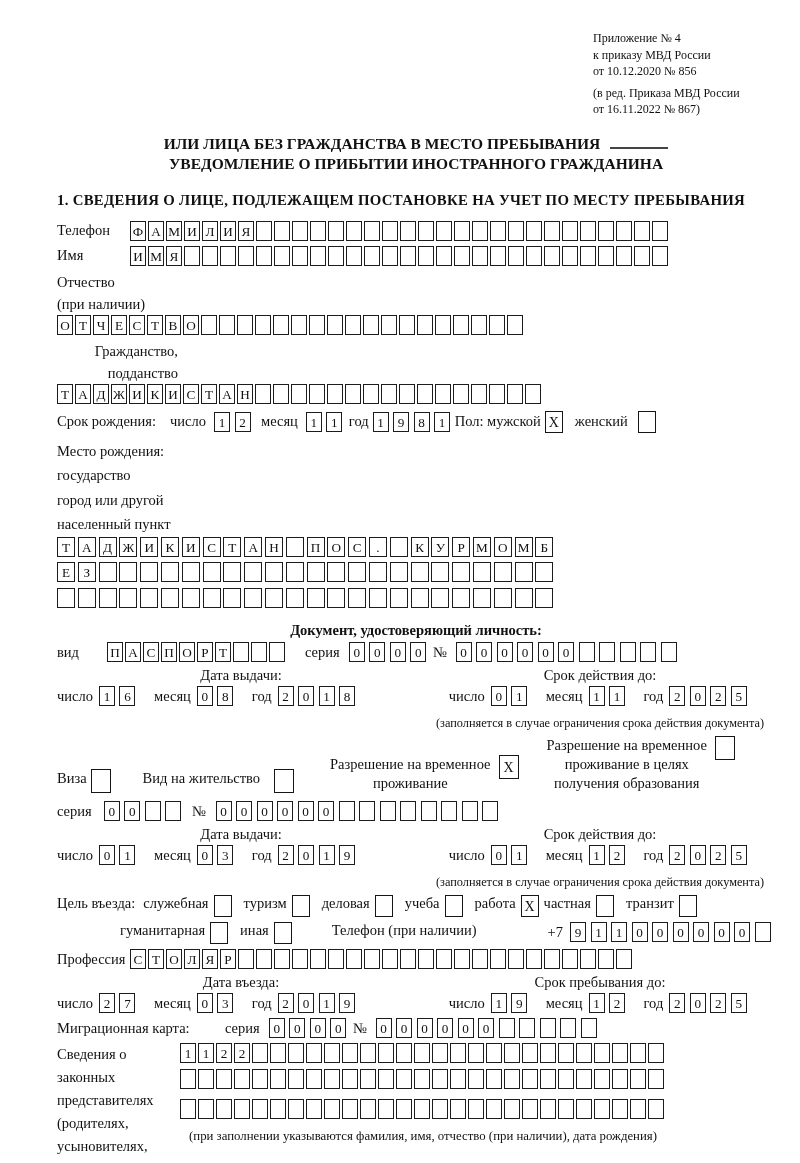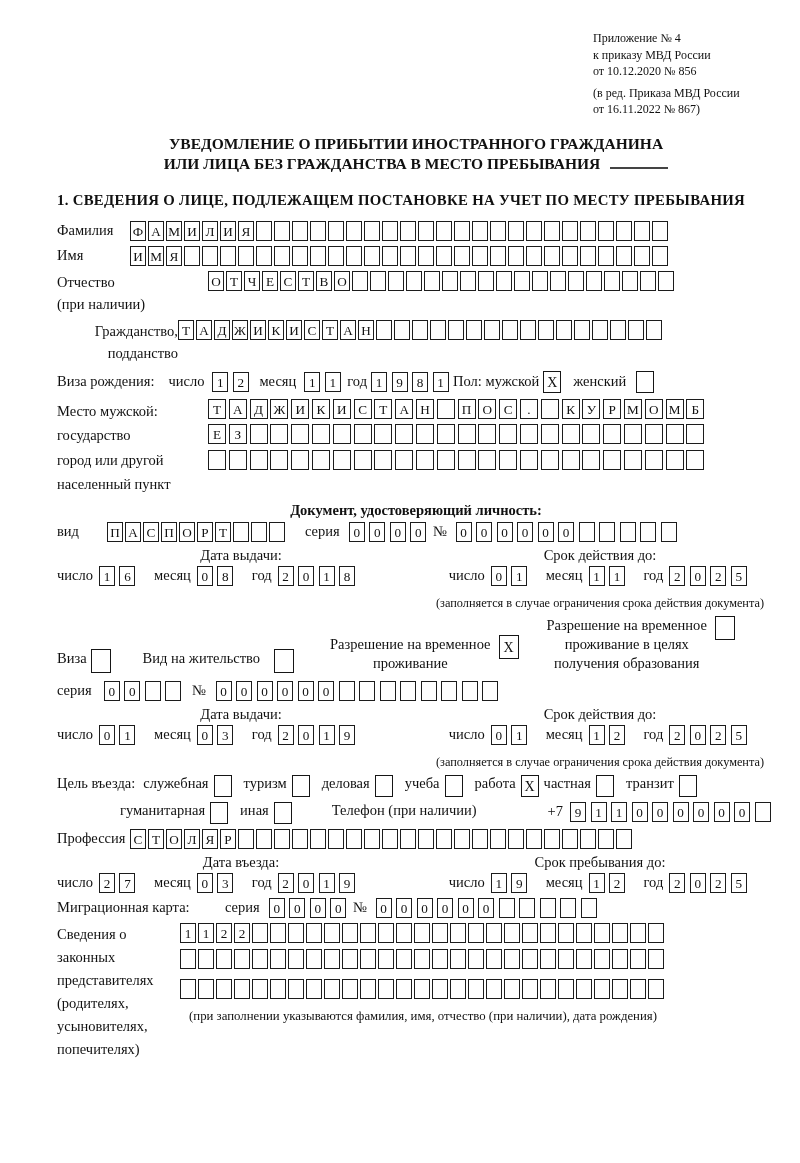--- a/index.html
+++ b/index.html
@@ -24,21 +24,21 @@
   .wide .cell { width:18px; margin-right:2.8px; }
   .dcells .cell { margin-right:4.5px; }
 
   
   .cb { display:inline-block; width:20px; height:24px; border:1.7px solid #161616;
     text-align:center; line-height:23px; font-size:14px; vertical-align:middle; flex:0 0 auto; }
   .cb-s { width:18px; height:22px; line-height:21px; }
 
   
   .frow { display:flex; align-items:center; margin-bottom:5px; }
-  .frow-top { align-items:flex-start; }
+  .frow-top { align-items:flex-start;flex-direction:column; }
   .lab { flex:0 0 auto; }
   .w73 { width:73px; } .w151 { width:151px; } .w121 { width:121px;text-align:right; }
   .ml2l { line-height:22px; }
   .stack .crow { margin-bottom:5.5px; }
 
   .dline { display:flex; align-items:center; }
   .dline .dl { margin-right:6px; }
   .dline .grp { margin-right:14px; display:inline-flex; }
   .drow { display:flex; margin:3px 0 5px; }
   .dcol-l { width:368px; }
@@ -70,28 +70,28 @@
   <div class="hdr">
     <div>Приложение № 4</div>
     <div>к приказу МВД России</div>
     <div>от 10.12.2020 № 856</div>
     <div class="gap"></div>
     <div>(в ред. Приказа МВД России</div>
     <div>от 16.11.2022 № 867)</div>
   </div>
 
   <div class="title">
+    <div><span>ИЛИ ЛИЦА БЕЗ ГРАЖДАНСТВА В МЕСТО ПРЕБЫВАНИЯ</span><span class="blank"></span></div>
     <div>УВЕДОМЛЕНИЕ О ПРИБЫТИИ ИНОСТРАННОГО ГРАЖДАНИНА</div>
-    <div><span>ИЛИ ЛИЦА БЕЗ ГРАЖДАНСТВА В МЕСТО ПРЕБЫВАНИЯ</span><span class="blank"></span></div>
   </div>
 
   <div class="sect">1. СВЕДЕНИЯ О ЛИЦЕ, ПОДЛЕЖАЩЕМ ПОСТАНОВКЕ НА УЧЕТ ПО МЕСТУ ПРЕБЫВАНИЯ</div>
 
   <div class="frow" style="margin-top:12px;">
-    <span class="lab w73">Фамилия</span>
+    <span class="lab w73">Телефон</span>
     <span class="cells">
         <span class="cell">Ф</span>
         <span class="cell">А</span>
         <span class="cell">М</span>
         <span class="cell">И</span>
         <span class="cell">Л</span>
         <span class="cell">И</span>
         <span class="cell">Я</span>
         <span class="cell"></span>
         <span class="cell"></span>
@@ -220,21 +220,21 @@
         <span class="cell"></span>
         <span class="cell"></span>
         <span class="cell"></span>
         <span class="cell"></span>
         <span class="cell"></span>
         <span class="cell"></span>
       </span>
   </div>
 
   <div class="frow" style="margin-top:7px;">
-    <span class="lab" style="margin-right:14px;">Виза рождения:</span>
+    <span class="lab" style="margin-right:14px;">Срок рождения:</span>
     <span class="dl" style="margin-right:8px;">число</span>
     <span class="cells dcells">
         <span class="cell">1</span>
         <span class="cell">2</span>
       </span>
     <span class="dl" style="margin:0 8px 0 6px;">месяц</span>
     <span class="cells dcells">
         <span class="cell">1</span>
         <span class="cell">1</span>
       </span>
@@ -246,21 +246,21 @@
         <span class="cell">1</span>
       </span>
     <span style="margin-right:4px;">Пол: мужской</span>
     <span class="cb cb-s">X</span>
     <span style="margin:0 10px 0 12px;">женский</span>
     <span class="cb cb-s"></span>
   </div>
 
   <div class="frow frow-top" style="margin-top:6px;">
     <span class="lab w151" style="line-height:24.5px;">
-      <span>Место мужской:</span><br>
+      <span>Место рождения:</span><br>
       <span>государство</span><br>
       <span>город или другой</span><br>
       <span>населенный пункт</span>
     </span>
     <span class="stack">
       <div class="crow"><span class="cells wide">
             <span class="cell">Т</span>
             <span class="cell">А</span>
             <span class="cell">Д</span>
             <span class="cell">Ж</span>

